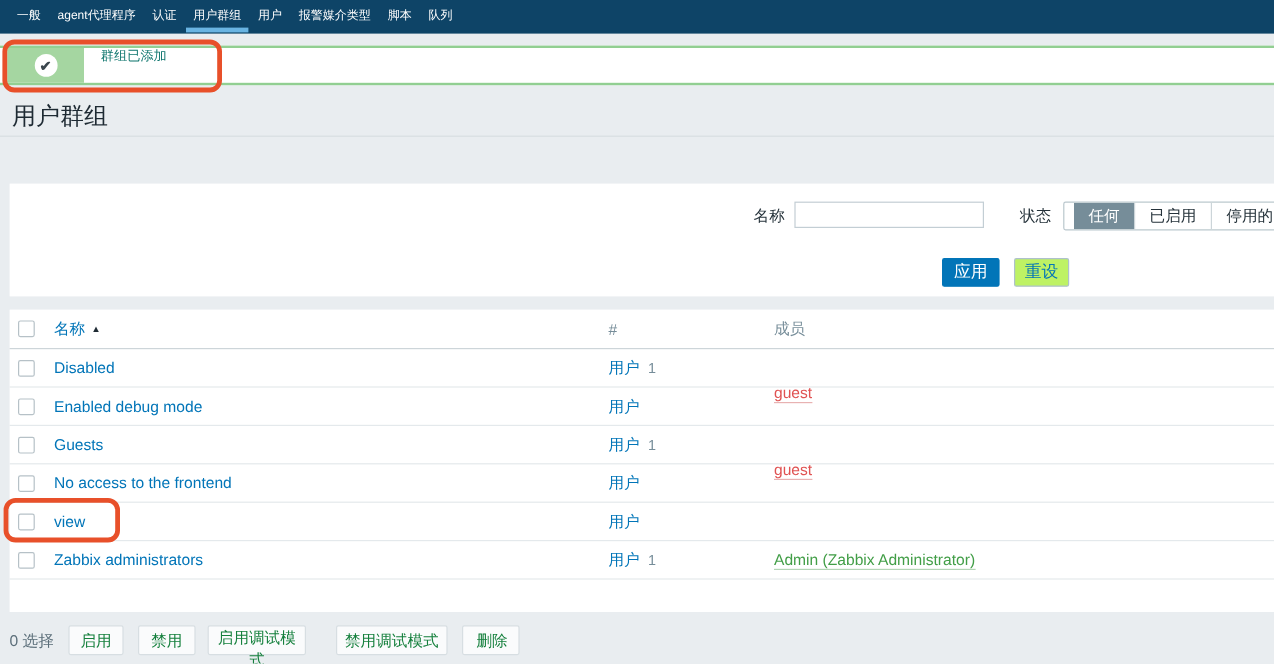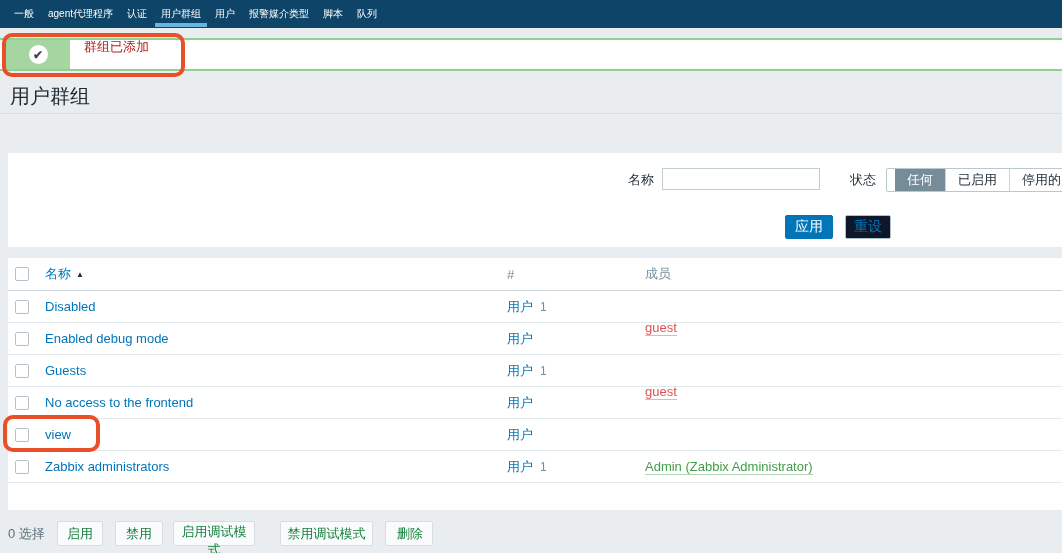--- a/index.html
+++ b/index.html
@@ -17,21 +17,21 @@
             height:4px;background:#69b4e2;}
   
   .msgbar{position:absolute;top:38px;left:0;right:0;height:29px;background:#fff;
           border-top:2px solid #92cf92;border-bottom:2px solid #92cf92;}
   .msg-iconbox{position:absolute;left:6px;top:0;bottom:0;width:64px;background:#a5d6a1;
           display:flex;align-items:center;justify-content:center;}
   .msg-circle{width:19px;height:19px;background:#fff;border-radius:50%;
           display:flex;align-items:center;justify-content:center;
           color:#3a464d;font-size:12px;font-weight:bold;}
   .msg-text{position:absolute;left:84px;top:0;bottom:16px;display:flex;align-items:center;
-          font-size:13px;color:#b91c1c;}
+          font-size:11px;color:#0f766e;}
   
   .annotation{position:absolute;border:4px solid #e8502a;border-radius:10px;
           box-sizing:border-box;pointer-events:none;z-index:20;}
   .ann-message{left:2px;top:33px;width:183px;height:44px;}
   .ann-row{left:3px;top:415px;width:97px;height:37px;}
   
   .page-title{position:absolute;left:10px;top:83px;font-size:20px;color:#1e2a33;}
   .title-divider{position:absolute;left:0;right:0;top:113px;height:1px;background:#d8dee1;}
   
   .filter{position:absolute;left:8px;right:0;top:153px;height:94px;background:#fff;}
@@ -45,21 +45,21 @@
           border:1px solid #bac7cd;box-sizing:border-box;border-radius:2px;overflow:hidden;}
   .f-radio .opt{font-size:13px;line-height:22px;padding:0 12px;color:#25323a;
           background:#fff;cursor:pointer;border-left:1px solid #ccd5d9;white-space:nowrap;}
   .f-radio .opt:first-child{border-left:none;margin-left:8px;}
   .f-radio .opt.selected{background:#768d99;color:#fff;}
   .btn{font-size:14px;border-radius:2px;cursor:pointer;text-align:center;
           font-family:"Liberation Sans",sans-serif;}
   .btn-apply{position:absolute;left:777px;top:62px;width:48px;height:24px;
           background:#0275b8;color:#fff;border:1px solid #0275b8;}
   .btn-reset{position:absolute;left:837px;top:62px;width:46px;height:24px;
-          background:#0f172a;color:#0275b8;border:1px solid #aec1cb;}
+          background:#bef264;color:#0275b8;border:1px solid #aec1cb;}
   
   .tablepanel{position:absolute;left:8px;right:0;top:258px;height:252px;background:#fff;}
   .trow{position:relative;height:31px;border-bottom:1px solid #e4e9ec;}
   .thead{height:32px;border-bottom:1px solid #cdd5d9;}
   .cell{position:absolute;top:0;height:100%;display:flex;align-items:center;
         font-size:13px;white-space:nowrap;}
   .c-check{left:7px;}
   .c-name{left:37px;}
   .c-users{left:499px;}
   .c-member{left:637px;}

